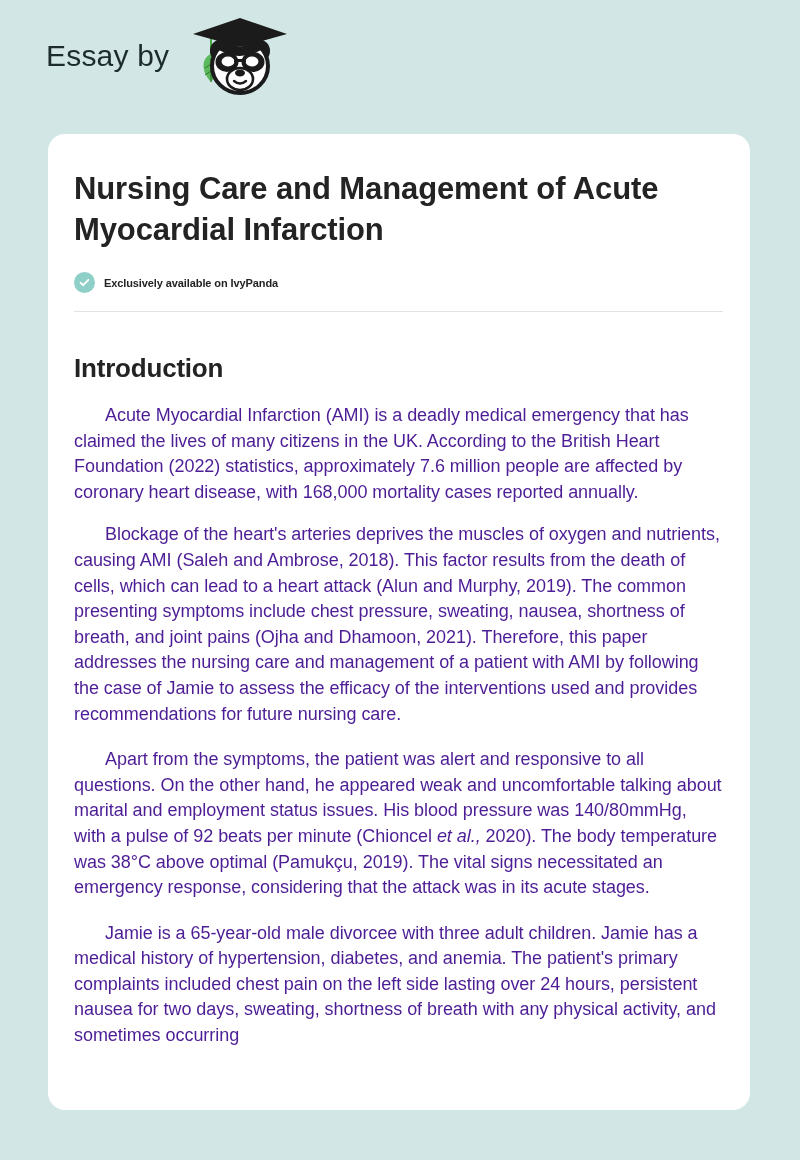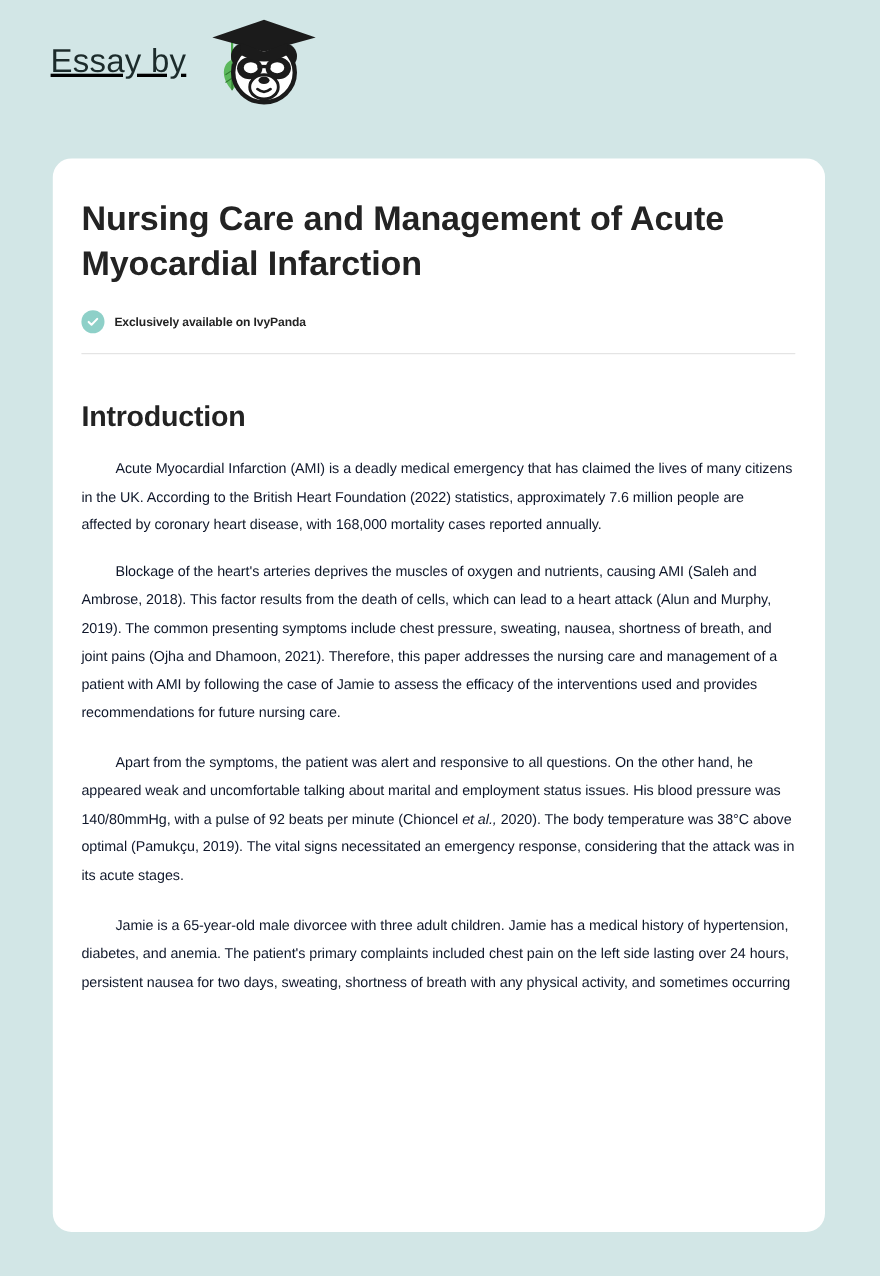--- a/index.html
+++ b/index.html
@@ -16,21 +16,20 @@
     -webkit-font-smoothing: antialiased;
   }
 
   
   .brand-bar {
     height: 112px;
     display: flex;
     align-items: center;
     padding-left: 46px;
     box-sizing: border-box;
-    text-decoration: underline;
   }
   .brand-essay-by {
     font-size: 30px;
     color: #1c2b2b;
     font-weight: 400;
     letter-spacing: 0.2px;
     line-height: 1;
   }
   .brand-logo-wrap {
     display: flex;
@@ -55,21 +54,21 @@
   .brand-wordmark .reg {
     font-size: 16px;
     vertical-align: super;
     line-height: 1;
   }
 
   
   .paper-card {
     position: absolute;
     left: 48px;
-    top: 144px;
+    top: 134px;
     width: 702px;
     height: 976px;
     background: #ffffff;
     border-radius: 17px;
     overflow: hidden;
     box-sizing: border-box;
   }
   .paper-inner {
     padding: 34px 27px 0 26px;
   }
@@ -122,23 +121,23 @@
   .section-heading {
     font-family: "Liberation Sans Narrow", "Liberation Sans", sans-serif;
     font-weight: 700;
     font-size: 26px;
     line-height: 30px;
     color: #232323;
     margin: 41px 0 0 0;
     letter-spacing: -0.2px;
   }
   .para {
-    font-size: 13px;
+    font-size: 18px;
     line-height: 25.6px;
-    color: #0f172a;
+    color: #4c1d95;
     margin: 17px 0 0 0;
     text-indent: 31px;
     letter-spacing: -0.05px;
     max-width: 650px;
   }
   .para.first-after-heading { margin-top: 20px; }
   .para em { font-style: italic; }
 </style>
 </head>
 <body>

